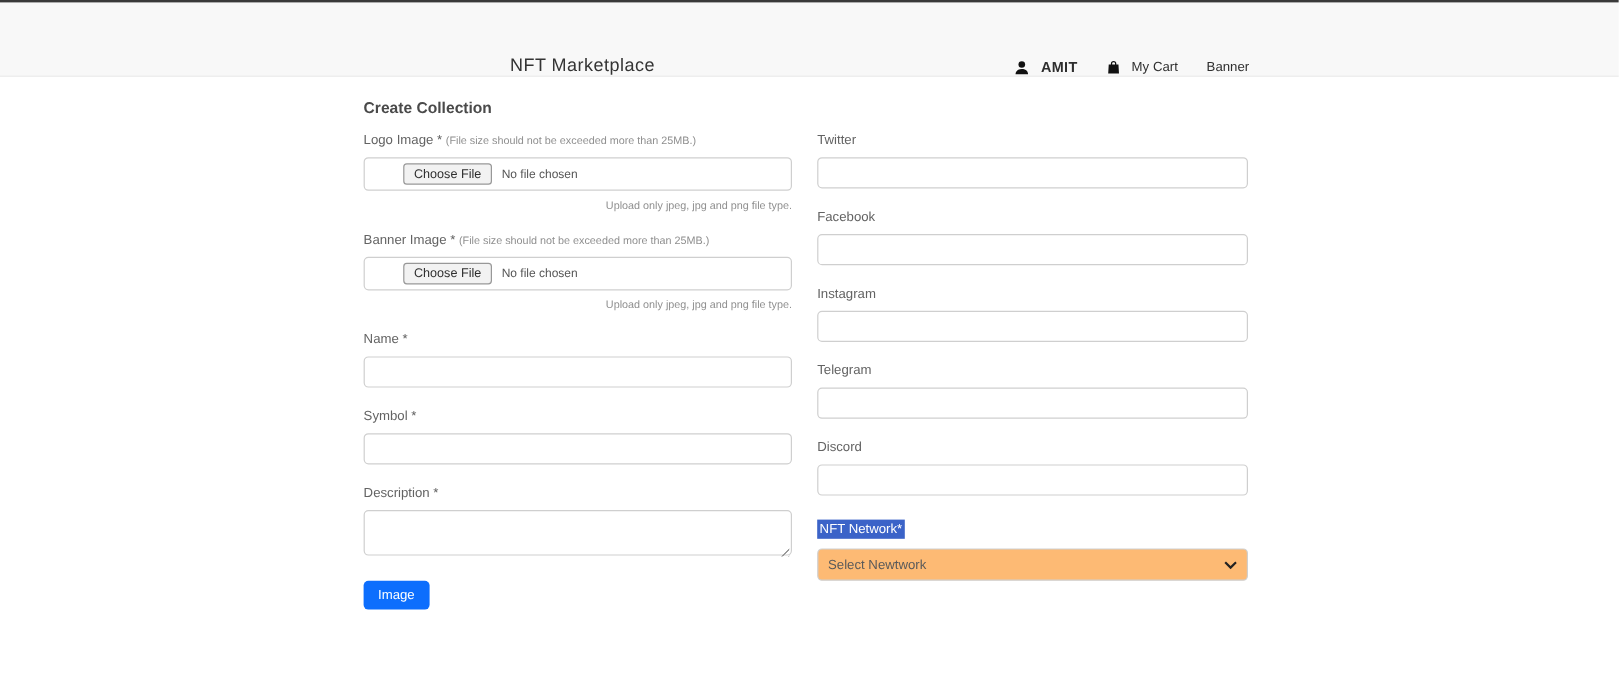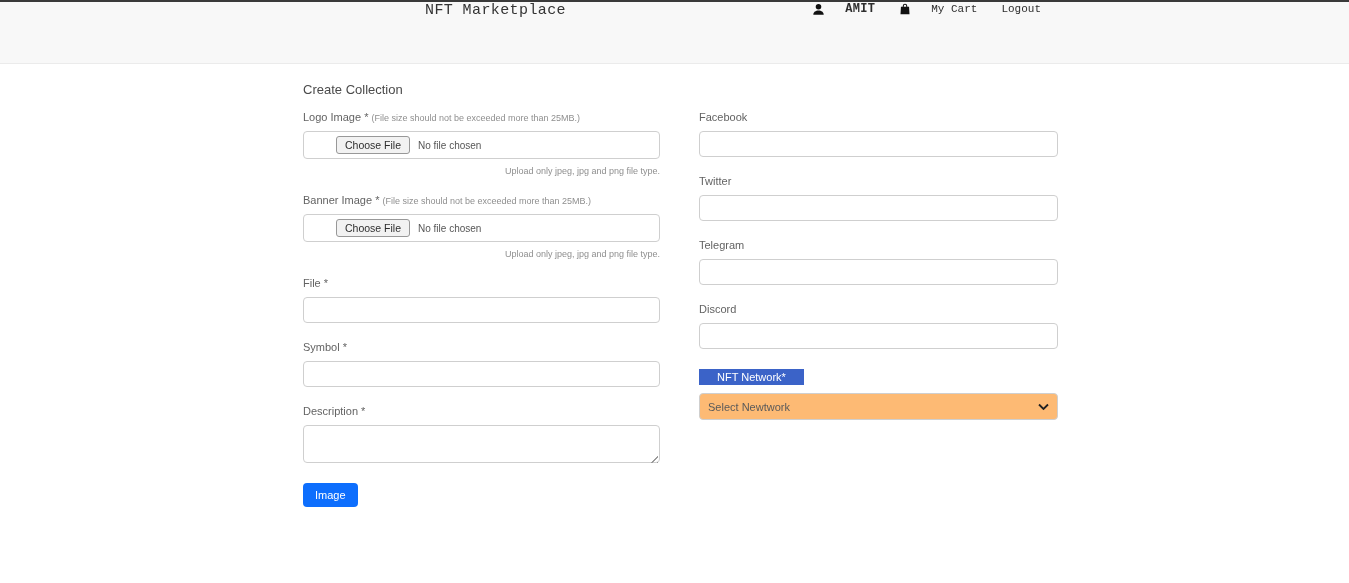--- a/index.html
+++ b/index.html
@@ -11,52 +11,51 @@
     color: #333;
   }
 
   
   .topbar {
     background: #f8f8f8;
     border-top: 2px solid #3a3a3a;
     border-bottom: 1px solid #ebebeb;
     height: 64px;
     display: flex;
-    align-items: flex-start;
-    font-family: Liberation Mono, monospace;
+    align-items: flex-end;
   }
   .brand {
     margin-left: 425px;
     font-size: 15px;
     color: #343434;
     letter-spacing: 0.4px;
   }
   .nav {
     margin-left: auto;
     margin-right: 308px;
     display: flex;
     align-items: center;
     gap: 24px;
     font-size: 11px;
     color: #2e2e2e;
   }
-  .nav-item { display: flex; align-items: center; gap: 20px; cursor: pointer; }
+  .nav-item { display: flex; align-items: center; gap: 9px; cursor: pointer; }
   .nav-user { font-weight: bold; font-size: 12px; letter-spacing: 0.3px; }
   .icon-svg { display: inline-flex; }
   .icon-svg svg { fill: #111; }
 
   
   main { padding: 18px 0 40px 303px; }
   .page-title {
     font-size: 13px;
     color: #4a4a4a;
     margin: 0 0 14px 0;
-    font-weight: normal;
-  }
-  .columns { display: flex; align-items: flex-start; gap: 39px; }
+    font-weight: bold;
+  }
+  .columns { display: flex; align-items: flex-start; gap: 21px; }
   .col-left { width: 357px; }
   .col-right { width: 359px; }
 
   
   .form-group { margin-bottom: 18px; }
   .form-label {
     display: block;
     font-size: 11px;
     color: #636363;
     margin-bottom: 8px;
@@ -150,21 +149,21 @@
     pointer-events: none;
     display: inline-flex;
   }
 
   
   .selected-label {
     display: inline-block;
     background: #3b63c8;
     color: #ffffff;
     font-size: 11px;
-    padding: 2px 18px;
+    padding: 2px 2px;
     margin-bottom: 8px;
   }
 
   
   .save-btn {
     margin-top: -4px;
     background: #0d6efd;
     color: #ffffff;
     border: none;
     border-radius: 4px;
@@ -191,21 +190,21 @@
     </div>
     <div class="nav-item">
       <span class="icon-svg">
         <svg width="12" height="12" viewBox="0 0 16 16">
             <path d="M5 5V4a3 3 0 0 1 6 0v1h2.4l.6 10H2l.6-10H5zm1.4 0h3.2V4a1.6 1.6 0 0 0-3.2 0v1z"></path>
           </svg>
       </span>
       <span>My Cart</span>
     </div>
     <div class="nav-item">
-      <span>Logout</span>
+      <span>Banner</span>
     </div>
   </nav>
 </header>
 
 <main>
   <h1 class="page-title">Create Collection</h1>
 
   <div class="columns">
 
     <div class="col-left">
@@ -231,21 +230,21 @@
         </label>
         <div class="file-box">
           <span class="file-btn">Choose File</span>
           <span class="file-status">No file chosen</span>
         </div>
         <div class="file-helper">Upload only jpeg, jpg and png file type.</div>
       </div>
 
       
       <div class="form-group">
-        <label class="form-label">File *</label>
+        <label class="form-label">Name *</label>
         <input type="text" class="text-input" value="" style="">
       </div>
 
       
       <div class="form-group">
         <label class="form-label">Symbol *</label>
         <input type="text" class="text-input" value="" style="">
       </div>
 
       
@@ -258,29 +257,33 @@
       </div>
 
       
 
       <button class="save-btn">Image</button>
     </div>
 
     <div class="col-right">
 
       <div class="form-group">
+        <label class="form-label">Twitter</label>
+        <input type="text" class="text-input" value="" style="">
+      </div>
+
+      <div class="form-group">
         <label class="form-label">Facebook</label>
         <input type="text" class="text-input" value="" style="">
       </div>
 
       <div class="form-group">
-        <label class="form-label">Twitter</label>
-        <input type="text" class="text-input" value="" style="">
-      </div>
-
+        <label class="form-label">Instagram</label>
+        <input type="text" class="text-input" value="" style="">
+      </div>
 
       <div class="form-group">
         <label class="form-label">Telegram</label>
         <input type="text" class="text-input" value="" style="">
       </div>
 
       <div class="form-group">
         <label class="form-label">Discord</label>
         <input type="text" class="text-input" value="" style="">
       </div>

